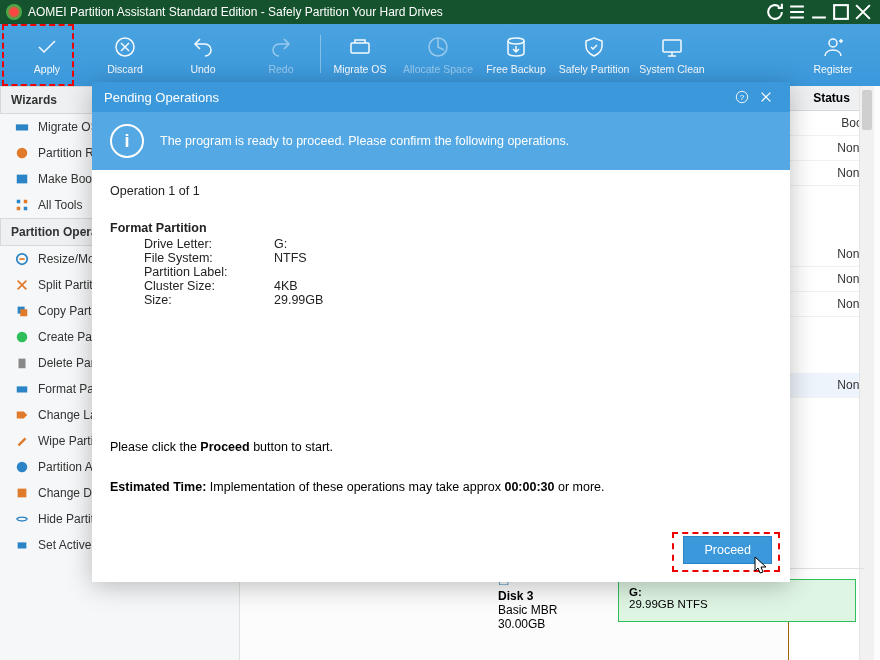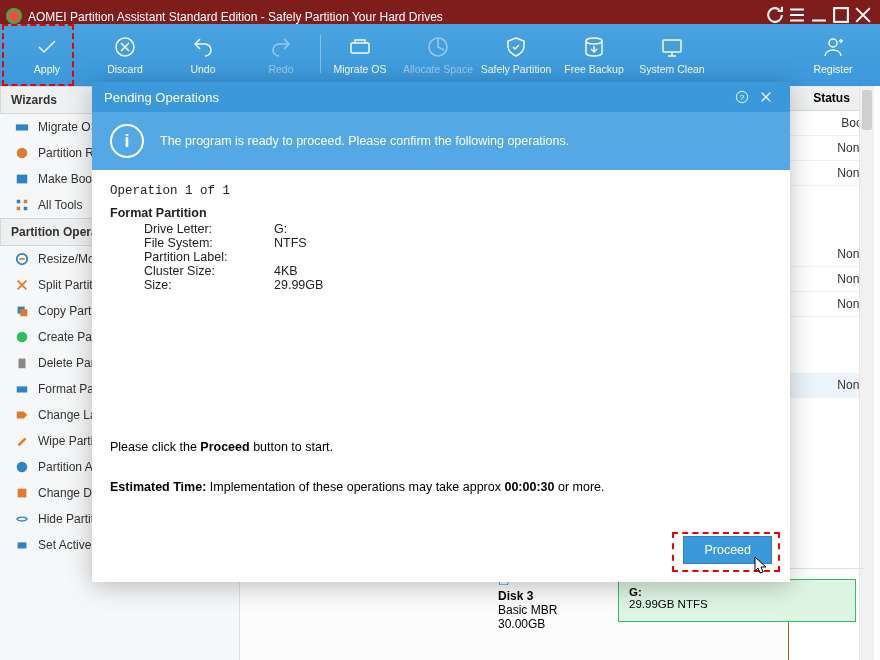--- a/index.html
+++ b/index.html
@@ -1,19 +1,19 @@
 <!DOCTYPE html>
 <html><head>
 <meta charset="utf-8">
 <style>
 * { box-sizing: border-box; margin: 0; padding: 0; font-family: "Segoe UI", Tahoma, sans-serif; }
 body { width: 880px; height: 660px; background: #fff; overflow: hidden; position: relative; }
 
 
-.titlebar { height: 24px; background: #7f1d1d; color: #fff; display: flex; align-items: flex-end; padding: 0 6px; font-size: 12px; }
+.titlebar { height: 24px; background: #14532d; color: #fff; display: flex; align-items: center; padding: 0 6px; font-size: 12px; }
 .titlebar .logo { width: 16px; height: 16px; border-radius: 50%; background: radial-gradient(circle, #f44 30%, #4a4 60%); margin-right: 6px; }
 .titlebar .title { flex: 1; }
 .titlebar .winbtn { width: 22px; height: 18px; display: flex; align-items: center; justify-content: center; cursor: pointer; }
 .titlebar svg { stroke: #fff; fill: none; stroke-width: 1.5; }
 
 
 .toolbar { height: 62px; background: linear-gradient(#4aa3e0, #3b98db); display: flex; align-items: center; justify-content: space-between; padding: 0 8px; color: #fff; font-size: 10.5px; }
 .toolbtn { width: 78px; display: flex; flex-direction: column; align-items: center; gap: 4px; cursor: pointer; opacity: .95; }
 .toolbtn svg { width: 24px; height: 24px; stroke: #fff; fill: none; stroke-width: 1.5; }
 .toolbtn.disabled { opacity: .45; }
@@ -142,32 +142,32 @@
       </div>
     <div class="toolbtn disabled">
         <svg viewBox="0 0 24 24">
           <circle cx="12" cy="12" r="9"></circle>
           <path d="M12 3v9l6 3"></path>
         </svg>
         <span>Allocate Space</span>
       </div>
     <div class="toolbtn">
         <svg viewBox="0 0 24 24">
-          <path d="M12 3l8 3v5c0 5-3.5 8-8 10-4.5-2-8-5-8-10V6z"></path>
-          <path d="M9 12l2 2 4-4"></path>
-        </svg>
-        <span>Safely Partition</span>
-      </div>
-    <div class="toolbtn">
-        <svg viewBox="0 0 24 24">
           <ellipse cx="12" cy="6" rx="8" ry="3"></ellipse>
           <path d="M4 6v12c0 1.7 3.6 3 8 3s8-1.3 8-3V6"></path>
           <path d="M12 11v6m-3-3l3 3 3-3"></path>
         </svg>
         <span>Free Backup</span>
+      </div>
+    <div class="toolbtn">
+        <svg viewBox="0 0 24 24">
+          <path d="M12 3l8 3v5c0 5-3.5 8-8 10-4.5-2-8-5-8-10V6z"></path>
+          <path d="M9 12l2 2 4-4"></path>
+        </svg>
+        <span>Safely Partition</span>
       </div>
     <div class="toolbtn">
         <svg viewBox="0 0 24 24">
           <rect x="3" y="5" width="18" height="12" rx="1"></rect>
           <path d="M8 21h8M12 17v4"></path>
         </svg>
         <span>System Clean</span>
       </div>
   </div>
   <div class="toolbtn">
@@ -373,21 +373,21 @@
         <svg viewBox="0 0 16 16" width="14" height="14">
           <path d="M3 3l10 10M13 3L3 13" stroke="#fff" stroke-width="1.5"></path>
         </svg>
       </span>
   </div>
   <div class="banner">
     <div class="bicon">i</div>
     <div>The program is ready to proceed. Please confirm the following operations.</div>
   </div>
   <div class="body">
-    <div style="margin-bottom:8px;font-family:Liberation Mono, monospace;">Operation 1 of 1</div>
+    <div style="margin-bottom:23px;">Operation 1 of 1</div>
     <div style="font-weight:600;margin-bottom:2px;">Format Partition</div>
     <div class="opdetail">
       <div class="row">
           <span class="k">Drive Letter:</span>
           <span>G:</span>
         </div>
       <div class="row">
           <span class="k">File System:</span>
           <span>NTFS</span>
         </div>

